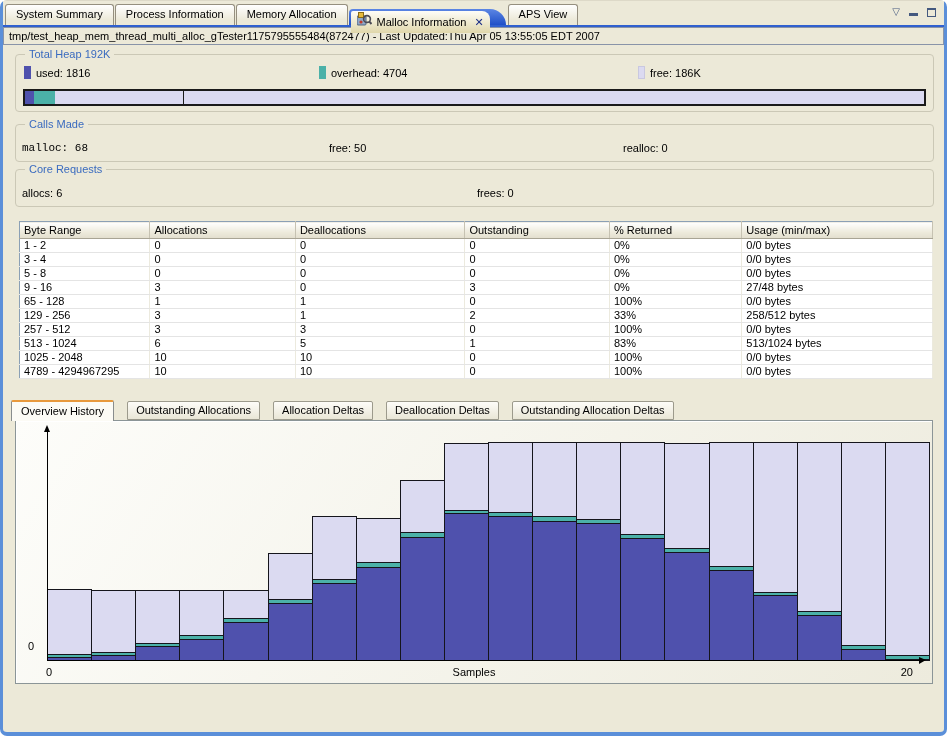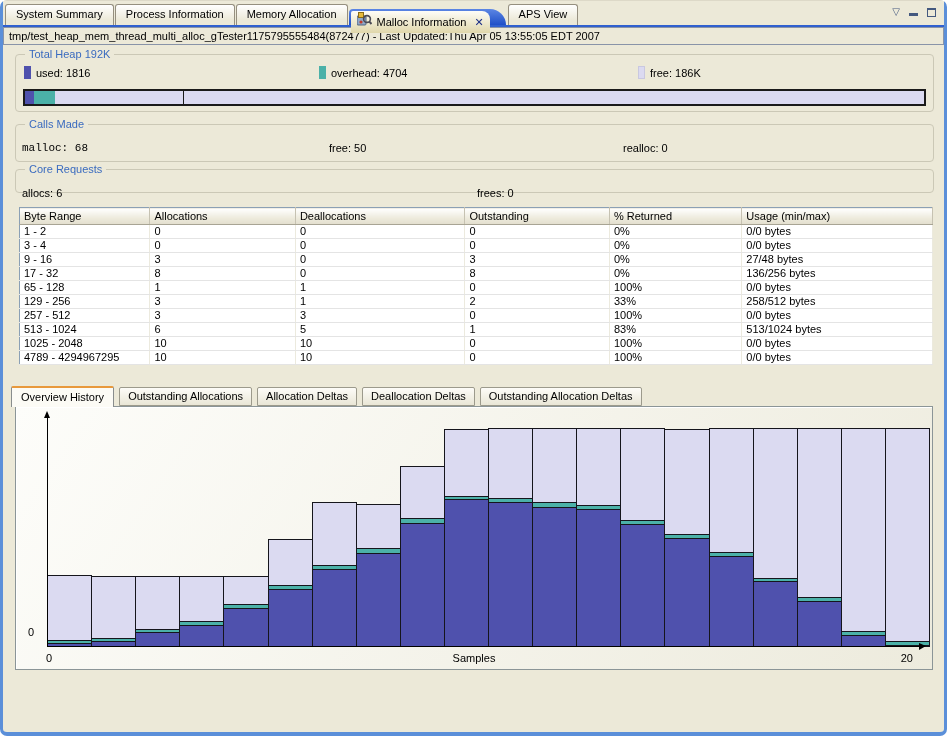--- a/index.html
+++ b/index.html
@@ -29,21 +29,21 @@
   .pathbar { height:18px; line-height:16px; border:1px solid #8994a8; background:#ece9d8;
     padding-left:5px; white-space:nowrap; overflow:hidden; }
 
   
   .group { position:relative; margin:0 10px 0 12px; border:1px solid #cbc8b6; border-radius:4px; }
   .group-title { position:absolute; top:-7px; left:9px; background:#ece9d8; padding:0 4px; color:#3a6bbf; }
   .stats-row { position:relative; height:100%; }
   .stat { position:absolute; top:17px; white-space:nowrap; }
   .g-heap { margin-top:9px; height:58px; }
   .g-calls { margin-top:12px; height:38px; }
-  .g-core  { margin-top:7px;  height:24px; }
+  .g-core  { margin-top:7px;  height:38px; }
   .legend-row { position:relative; height:20px; margin-top:11px; }
   .legend-item { position:absolute; top:0; display:flex; align-items:center; gap:5px; }
   .legend-item:nth-child(1){ left:8px; } .legend-item:nth-child(2){ left:303px; } .legend-item:nth-child(3){ left:622px; }
   .legend-swatch { width:7px; height:13px; display:inline-block; }
   .calls-stats .stat:nth-child(1){ left:6px;font-family:Liberation Mono, monospace; } .calls-stats .stat:nth-child(2){ left:313px; } .calls-stats .stat:nth-child(3){ left:607px; }
   .core-stats  .stat:nth-child(1){ left:6px; } .core-stats  .stat:nth-child(2){ left:461px; }
   .heapbar { margin:3px 7px 0 7px; height:17px; border:2px solid #1a1a1a; display:flex; background:#dbdaf1; }
   .heap-seg { height:100%; }
   .heap-seg.divided { border-left:1px solid #1a1a1a; }
   .heap-seg.free-tex, .seg-free, .tex {
@@ -52,21 +52,21 @@
   
   table.alloc { margin:14px 10px 0 16px; border-collapse:collapse; table-layout:fixed; width:914px;
     background:#fff; border:1px solid #8ba0b5; }
   table.alloc th { height:17px; font-weight:normal; text-align:left; padding:0 0 0 4px;
     background:linear-gradient(#ffffff,#ece9da 65%,#e2dece);
     border-right:1px solid #c6c2b2; border-bottom:1px solid #a8a494; cursor:default; }
   table.alloc td { height:14px; line-height:13px; padding:0 0 0 4px;
     border-right:1px solid #eceade; border-bottom:1px solid #e4e4e4; white-space:nowrap; }
 
   
-  .btabs { display:flex; align-items:flex-end; gap:5px; margin:21px 0 0 8px; position:relative; z-index:2; }
+  .btabs { display:flex; align-items:flex-end; gap:13px; margin:21px 0 0 8px; position:relative; z-index:2; }
   .btab { padding:2px 8px 3px 8px; background:linear-gradient(#fdfcf8,#e9e6d6);
     border:1px solid #9c9a8c; border-radius:2px 2px 0 0; }
   .btab.active { padding:3px 9px 4px 9px; background:#fcfbf5; border:1px solid #898d8d; border-bottom:none;
     border-top:2px solid #e8993c; margin-bottom:-1px; }
 
   
   .chartpanel { position:relative; margin:0 11px 0 12px; height:264px;
     border:1px solid #8b9597; background:linear-gradient(125deg,#fdfdfa,#edebdd);
     box-shadow:inset 1px 1px 0 #ffffff; overflow:hidden; }
   .yaxis { position:absolute; left:31px; top:10px; bottom:22px; width:1px; background:#000; }
@@ -191,34 +191,34 @@
         </tr>
         <tr>
           <td>3 - 4</td>
           <td>0</td>
           <td>0</td>
           <td>0</td>
           <td>0%</td>
           <td>0/0 bytes</td>
         </tr>
         <tr>
+          <td>5 - 8</td>
+          <td>0</td>
+          <td>0</td>
+          <td>0</td>
+          <td>0%</td>
+          <td>0/0 bytes</td>
+        </tr>
+        <tr>
           <td>9 - 16</td>
           <td>3</td>
           <td>0</td>
           <td>3</td>
           <td>0%</td>
           <td>27/48 bytes</td>
-        </tr>
-        <tr>
-          <td>17 - 32</td>
-          <td>8</td>
-          <td>0</td>
-          <td>8</td>
-          <td>0%</td>
-          <td>136/256 bytes</td>
         </tr>
         <tr>
           <td>65 - 128</td>
           <td>1</td>
           <td>1</td>
           <td>0</td>
           <td>100%</td>
           <td>0/0 bytes</td>
         </tr>
         <tr>

